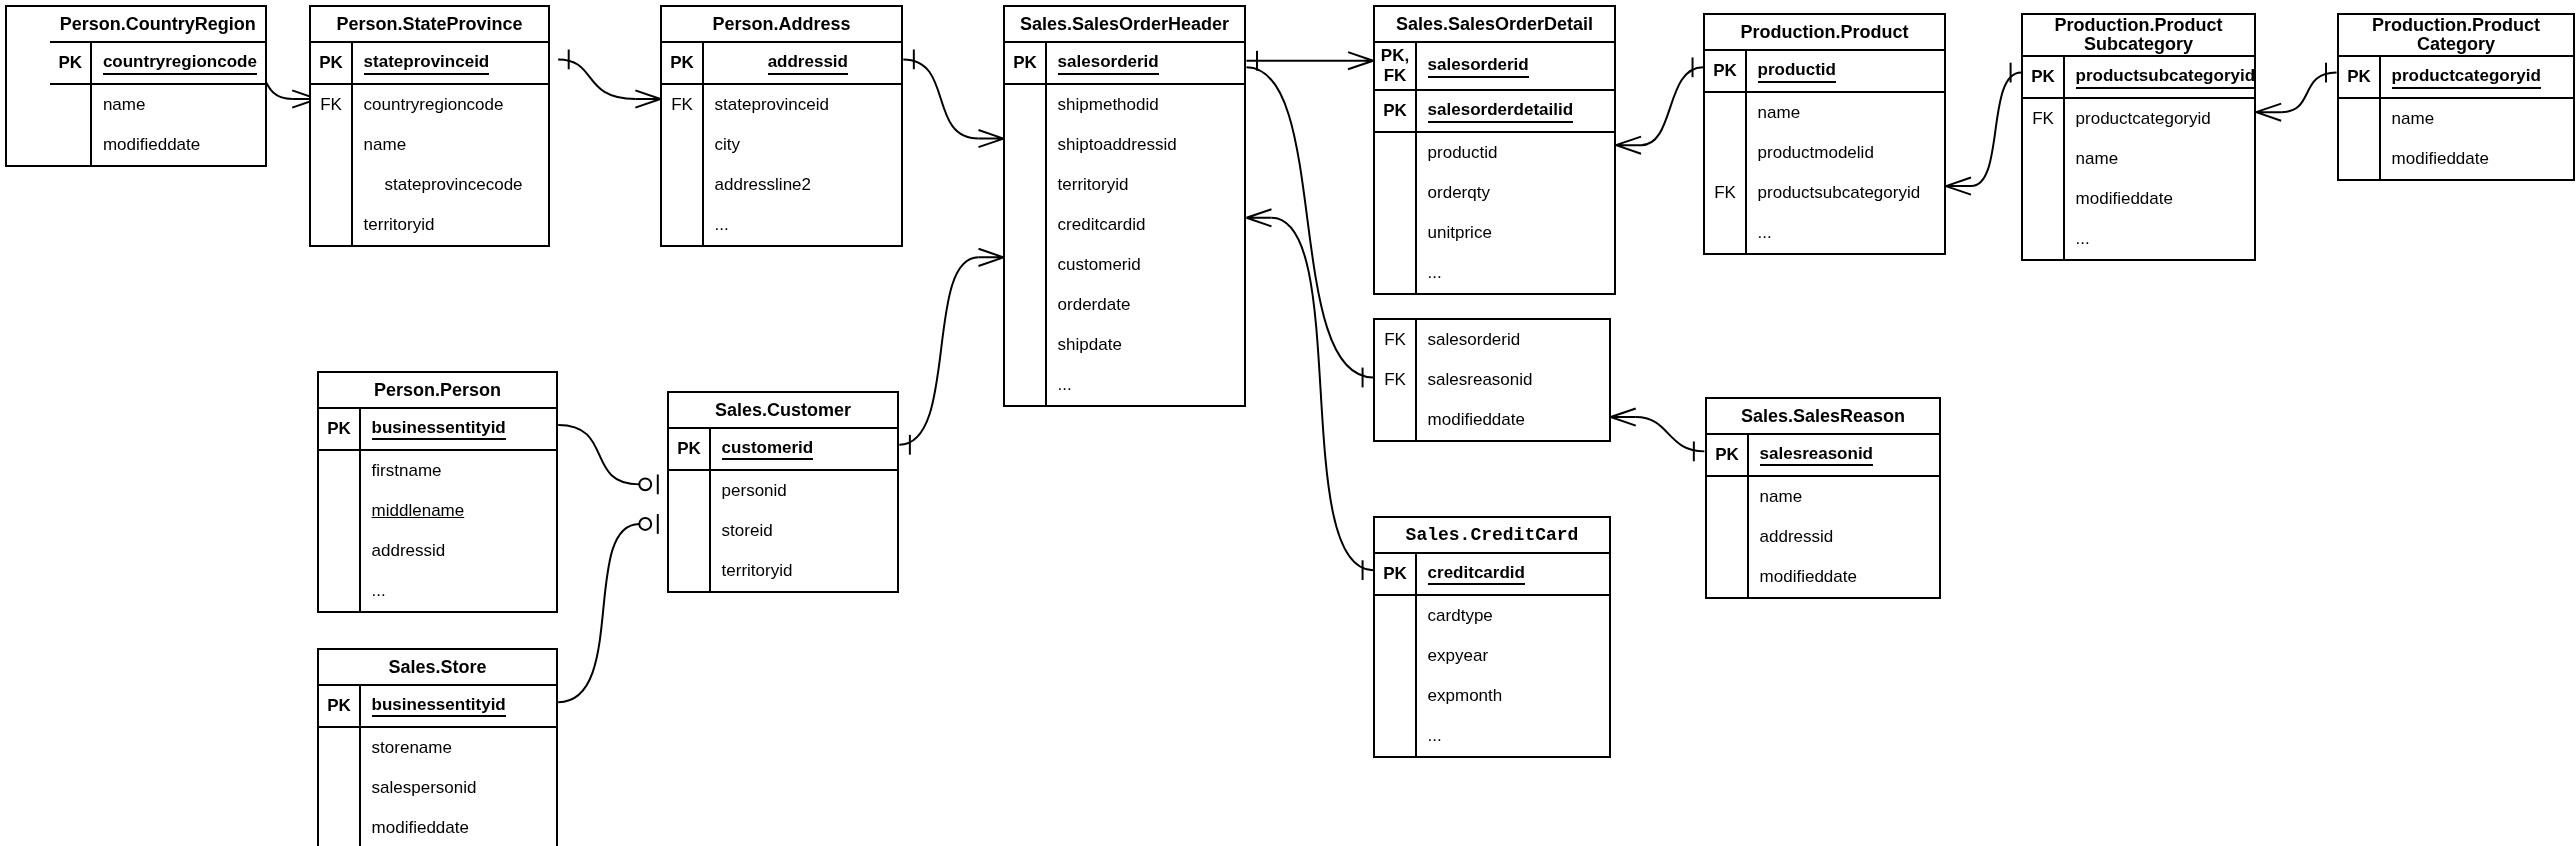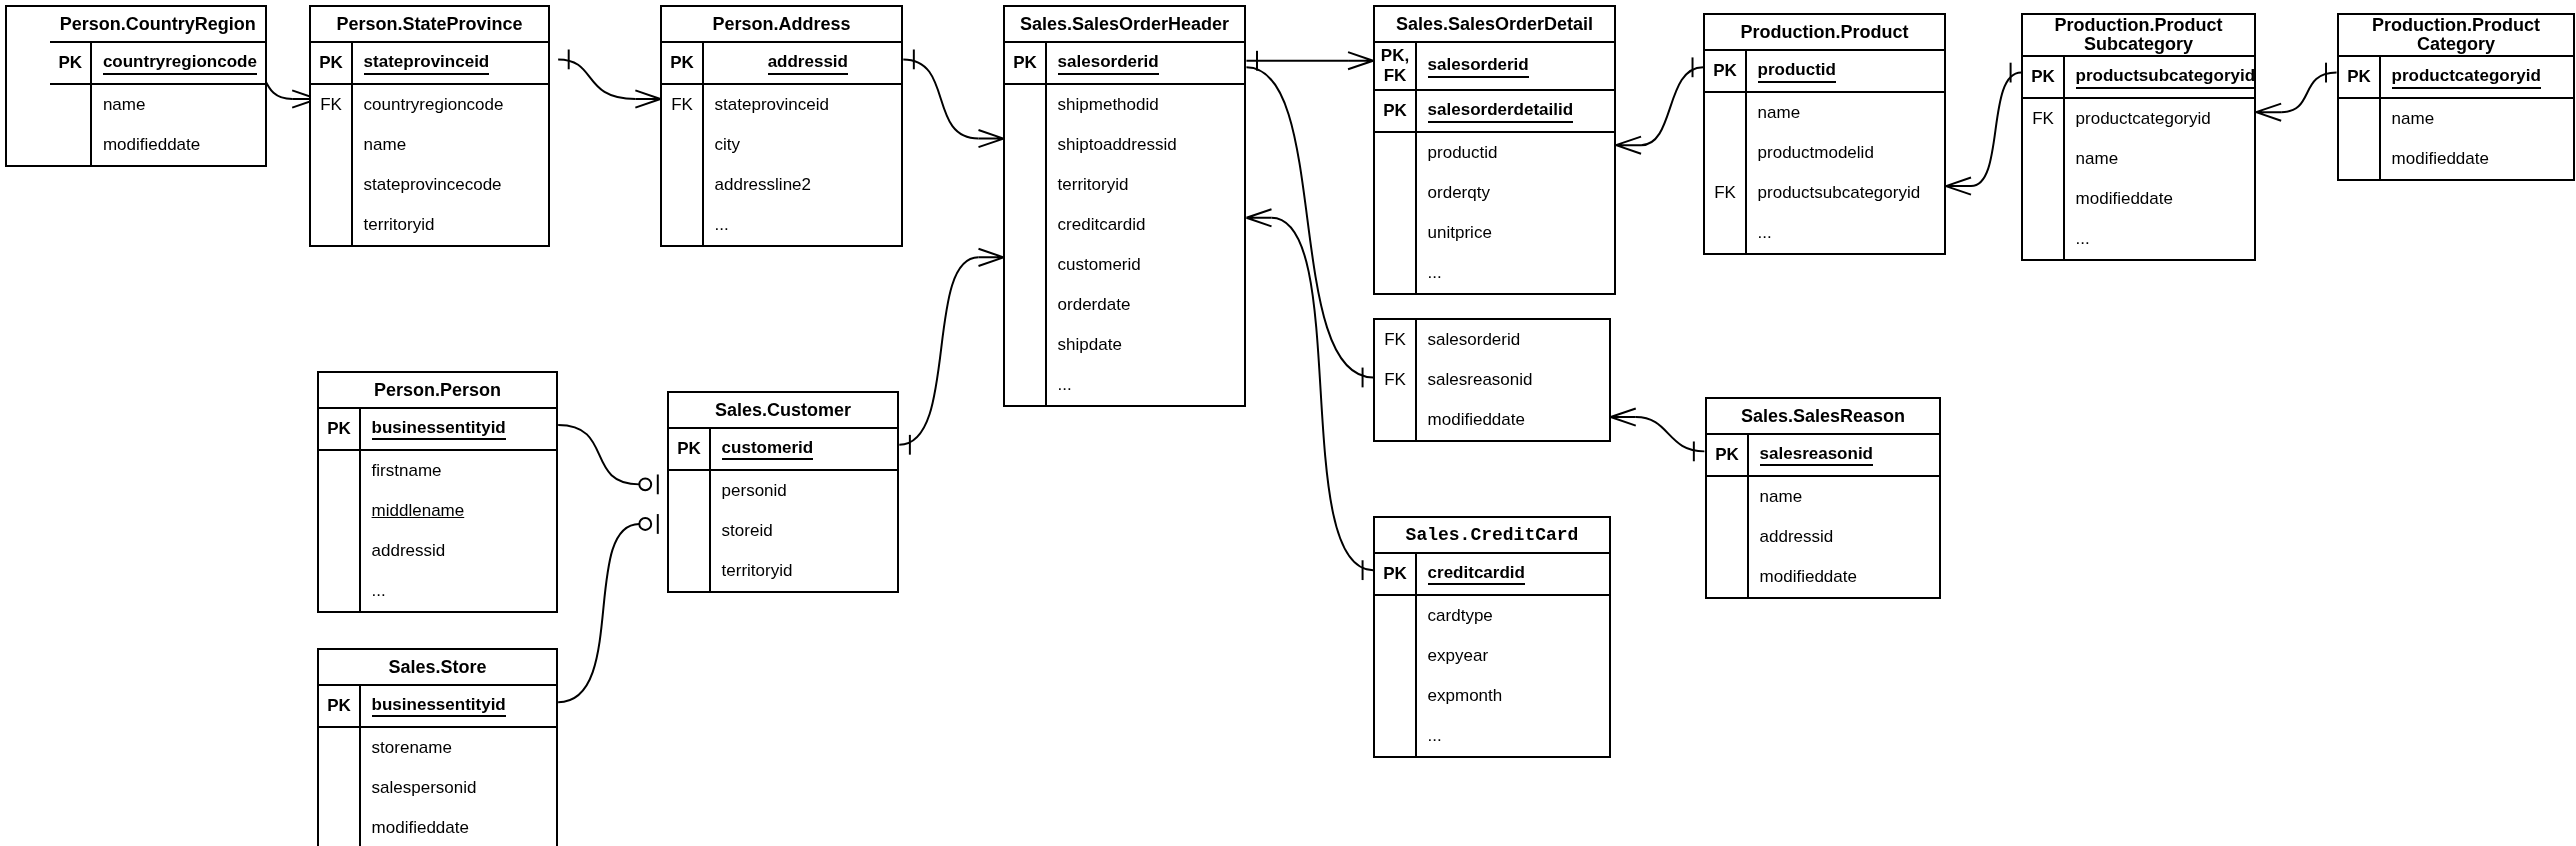--- a/index.html
+++ b/index.html
@@ -145,21 +145,21 @@
           <div class="kcell" style="height: 40px;"></div>
           <div class="kcell" style="height: 40px;"></div>
         </div>
         <div class="fcol">
           <div class="fcell" style="height: 40px;">
             <span>countryregioncode</span>
           </div>
           <div class="fcell" style="height: 40px;">
             <span>name</span>
           </div>
-          <div class="fcell" style="height: 40px;">
+          <div class="fcell" style="height: 40px; margin-left: 21px;">
             <span>stateprovincecode</span>
           </div>
           <div class="fcell" style="height: 40px;">
             <span>territoryid</span>
           </div>
         </div>
       </div>
     </div>
     <div class="ertable" style="left: 660px; top: 5.3px; width: 243px;">
       <div class="ttl" style="height: 34px;">

